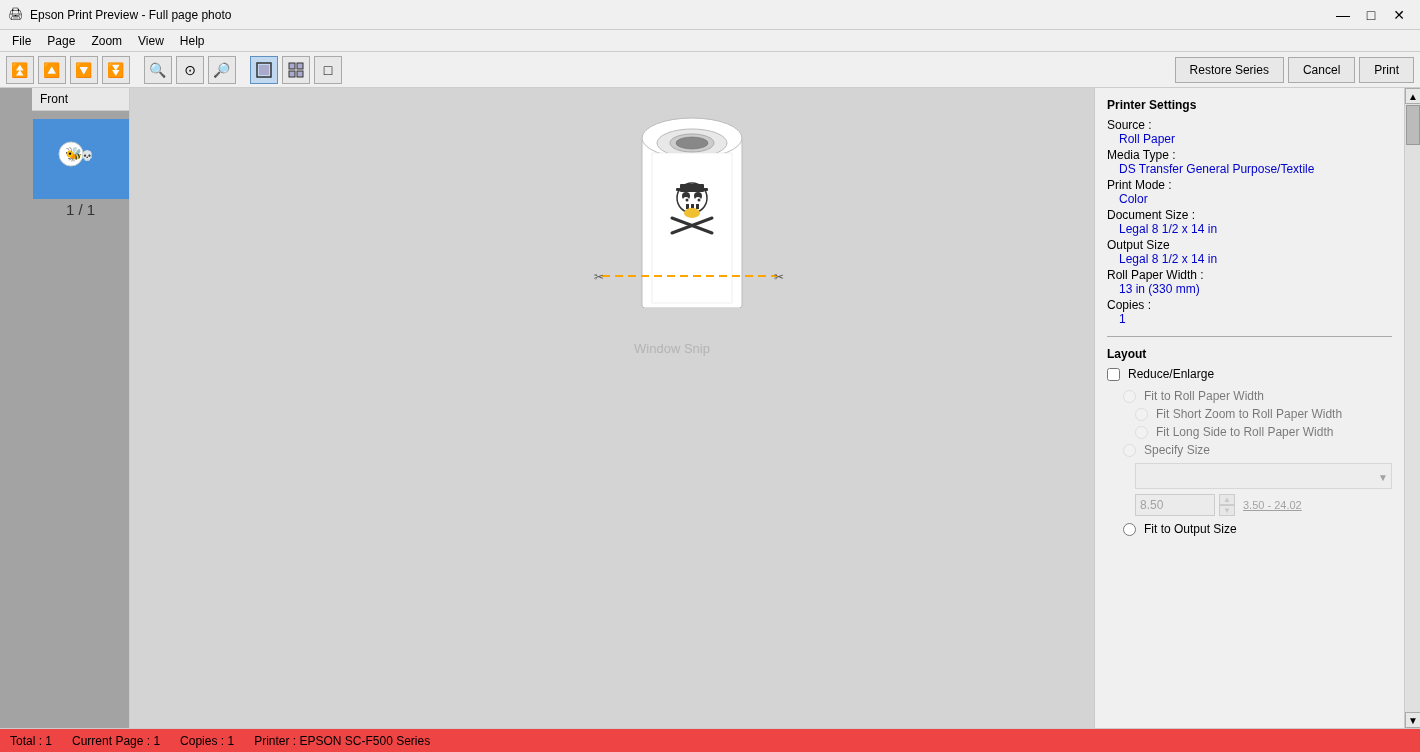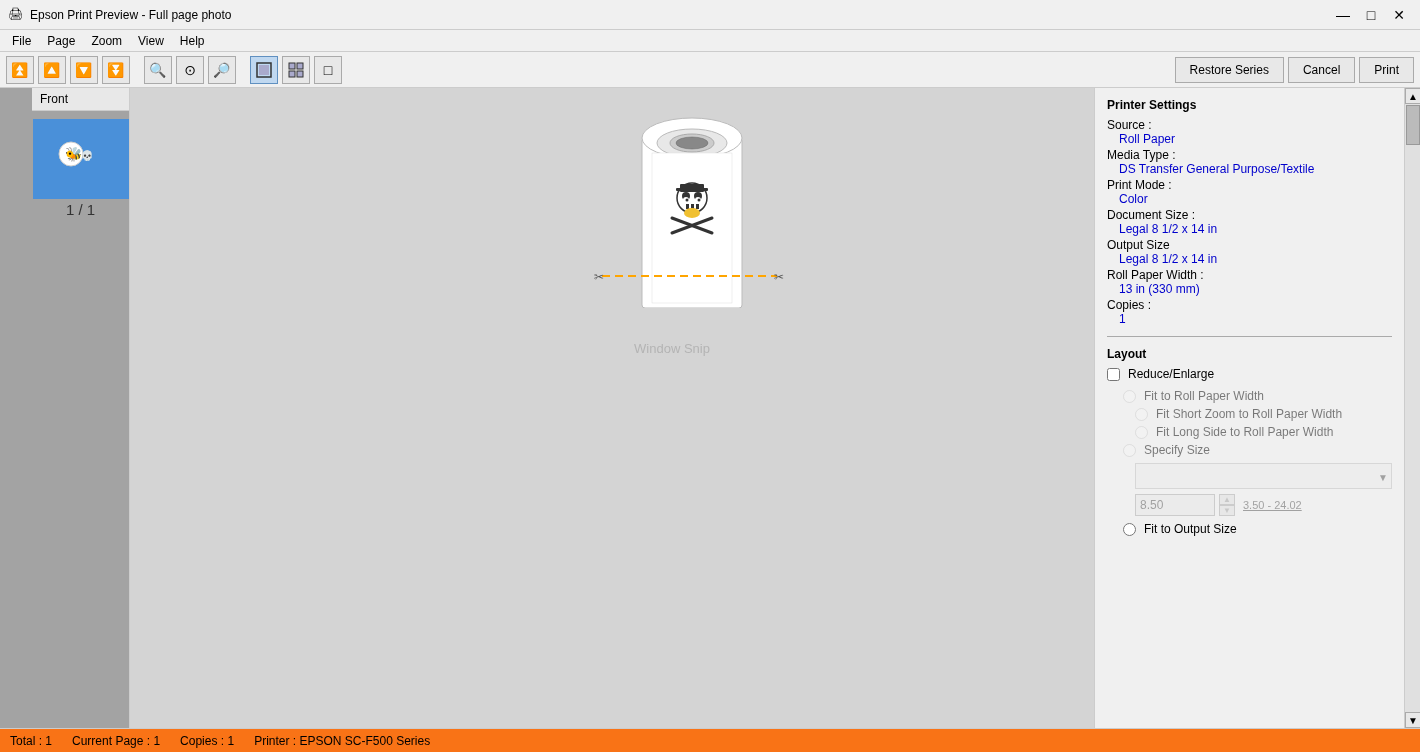--- a/index.html
+++ b/index.html
@@ -68,21 +68,21 @@
     .num-range { font-size: 11px; color: #555; margin-left: 4px; text-decoration: underline; }
     .spin-btns { display: flex; flex-direction: column; }
     .spin-btn { width: 16px; height: 11px; background: #e0e0e0; border: 1px solid #aaa; font-size: 8px; cursor: pointer; display: flex; align-items: center; justify-content: center; line-height: 1; }
 
     
     .right-panel::-webkit-scrollbar { width: 8px; }
     .right-panel::-webkit-scrollbar-track { background: #e0e0e0; }
     .right-panel::-webkit-scrollbar-thumb { background: #aaa; }
 
     
-    .status-bar { height: 24px; background: #f97316; border-top: 1px solid #ccc; display: flex; align-items: center; padding: 0 10px; gap: 20px; font-size: 12px; }
+    .status-bar { height: 24px; background: #ef4444; border-top: 1px solid #ccc; display: flex; align-items: center; padding: 0 10px; gap: 20px; font-size: 12px; }
 
     
     .right-scroll { width: 16px; background: #e0e0e0; border-left: 1px solid #ccc; display: flex; flex-direction: column; }
     .scroll-btn { width: 16px; height: 16px; background: #e8e8e8; border: 1px solid #aaa; display: flex; align-items: center; justify-content: center; font-size: 10px; cursor: pointer; }
     .scroll-track { flex: 1; background: #e0e0e0; }
     .scroll-thumb { width: 14px; height: 40px; background: #bbb; border: 1px solid #999; margin: 1px; }
 
     
     .window-snip { position: absolute; color: rgba(100,100,100,0.4); font-size: 13px; pointer-events: none; white-space: nowrap; }
 

